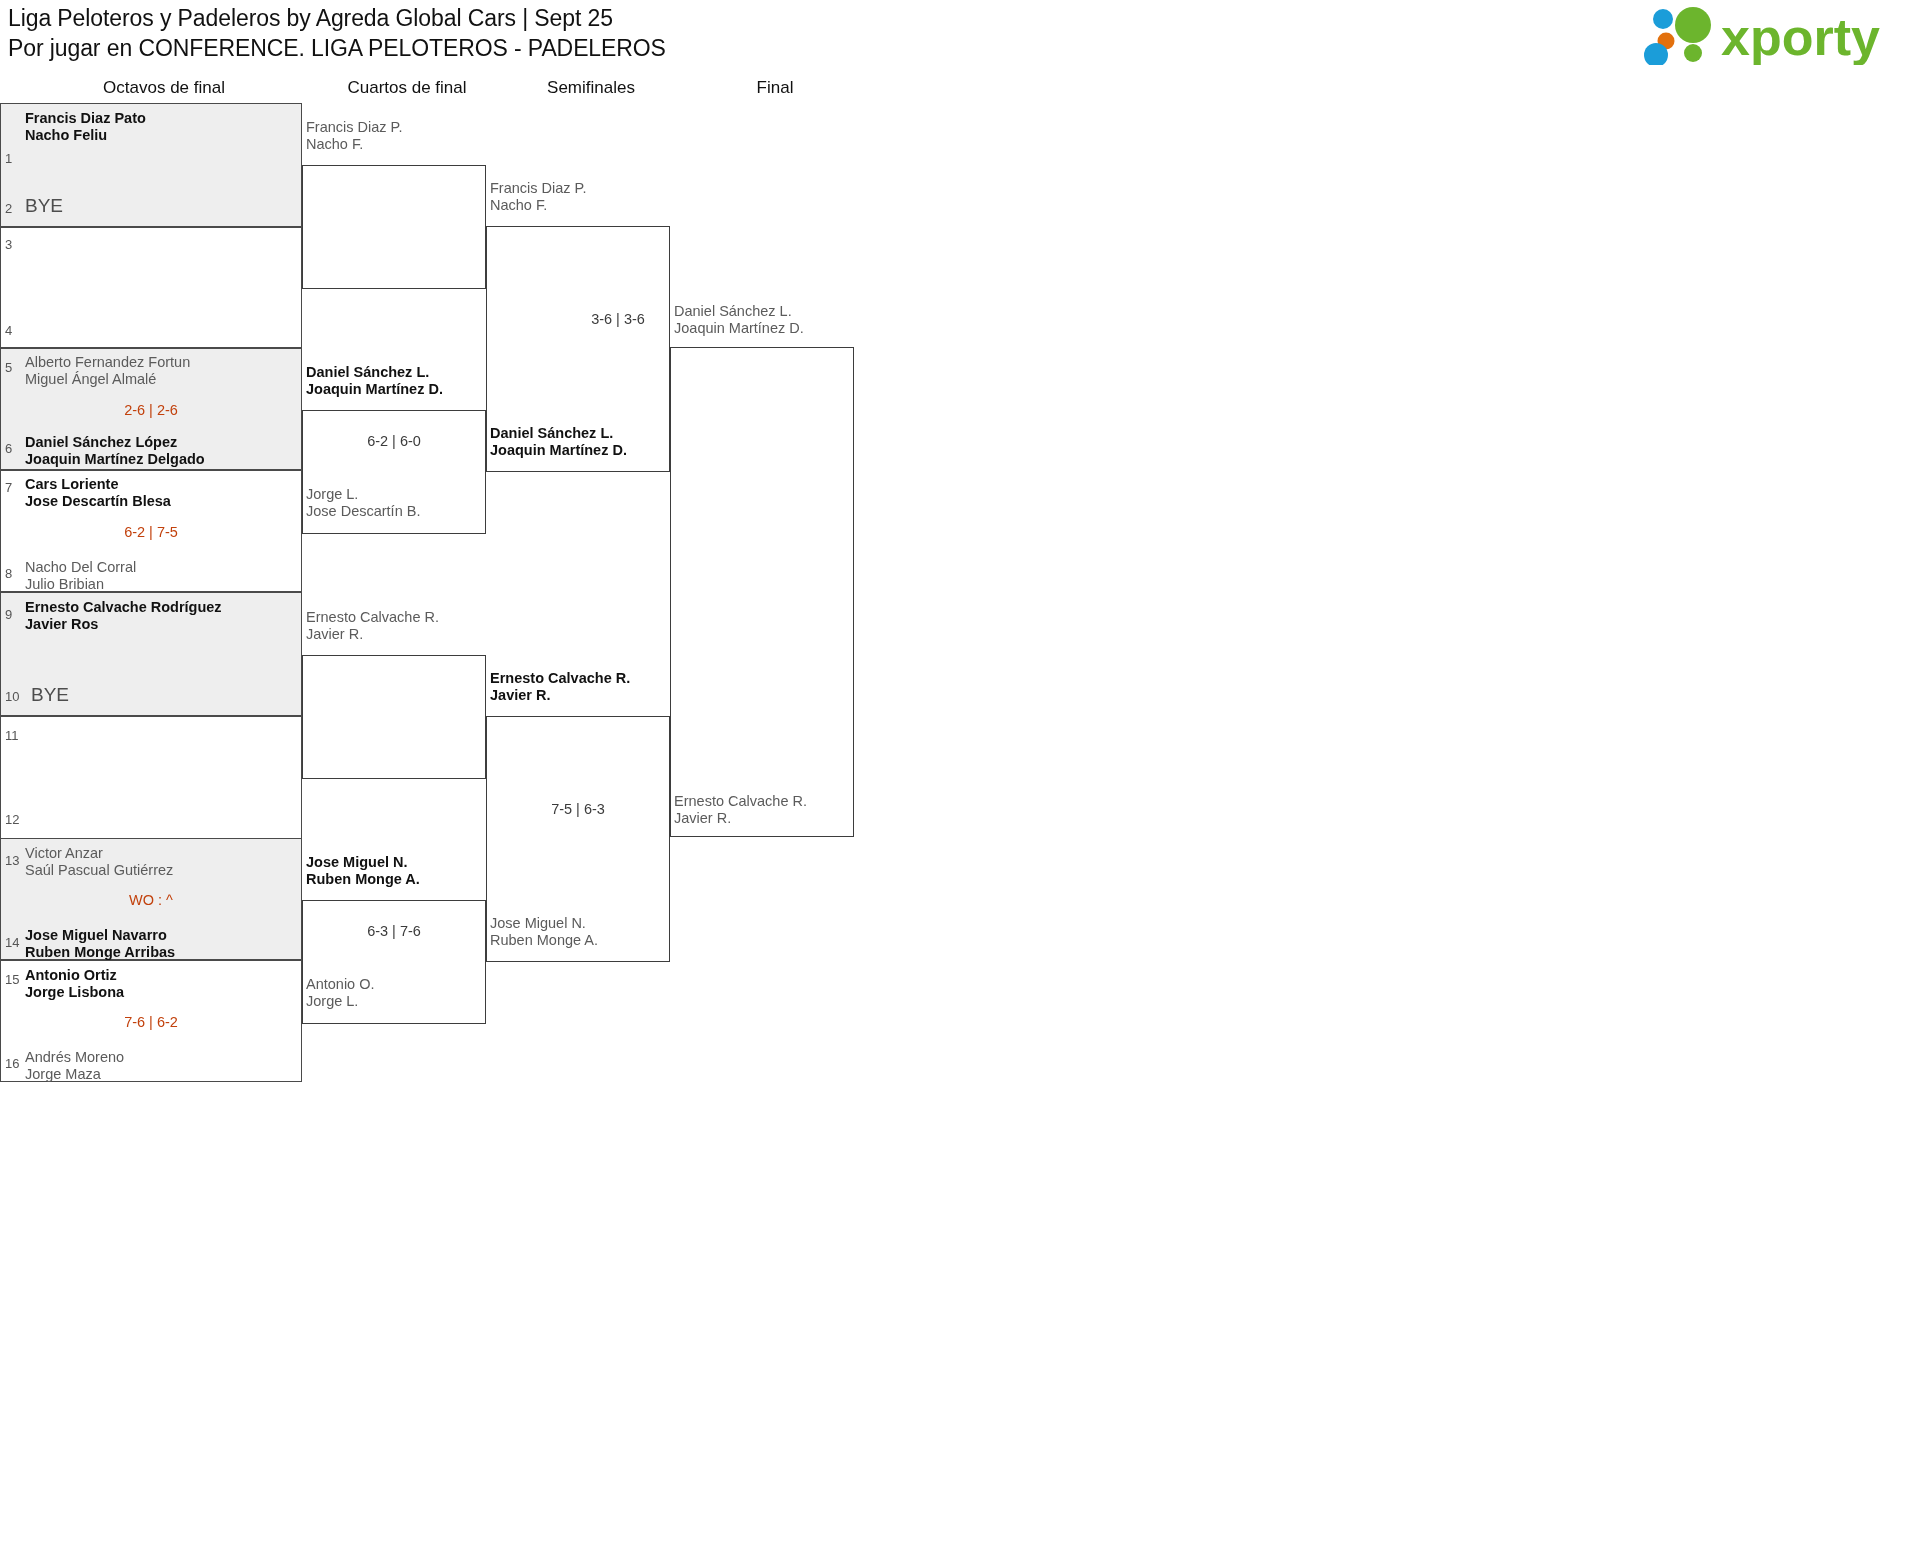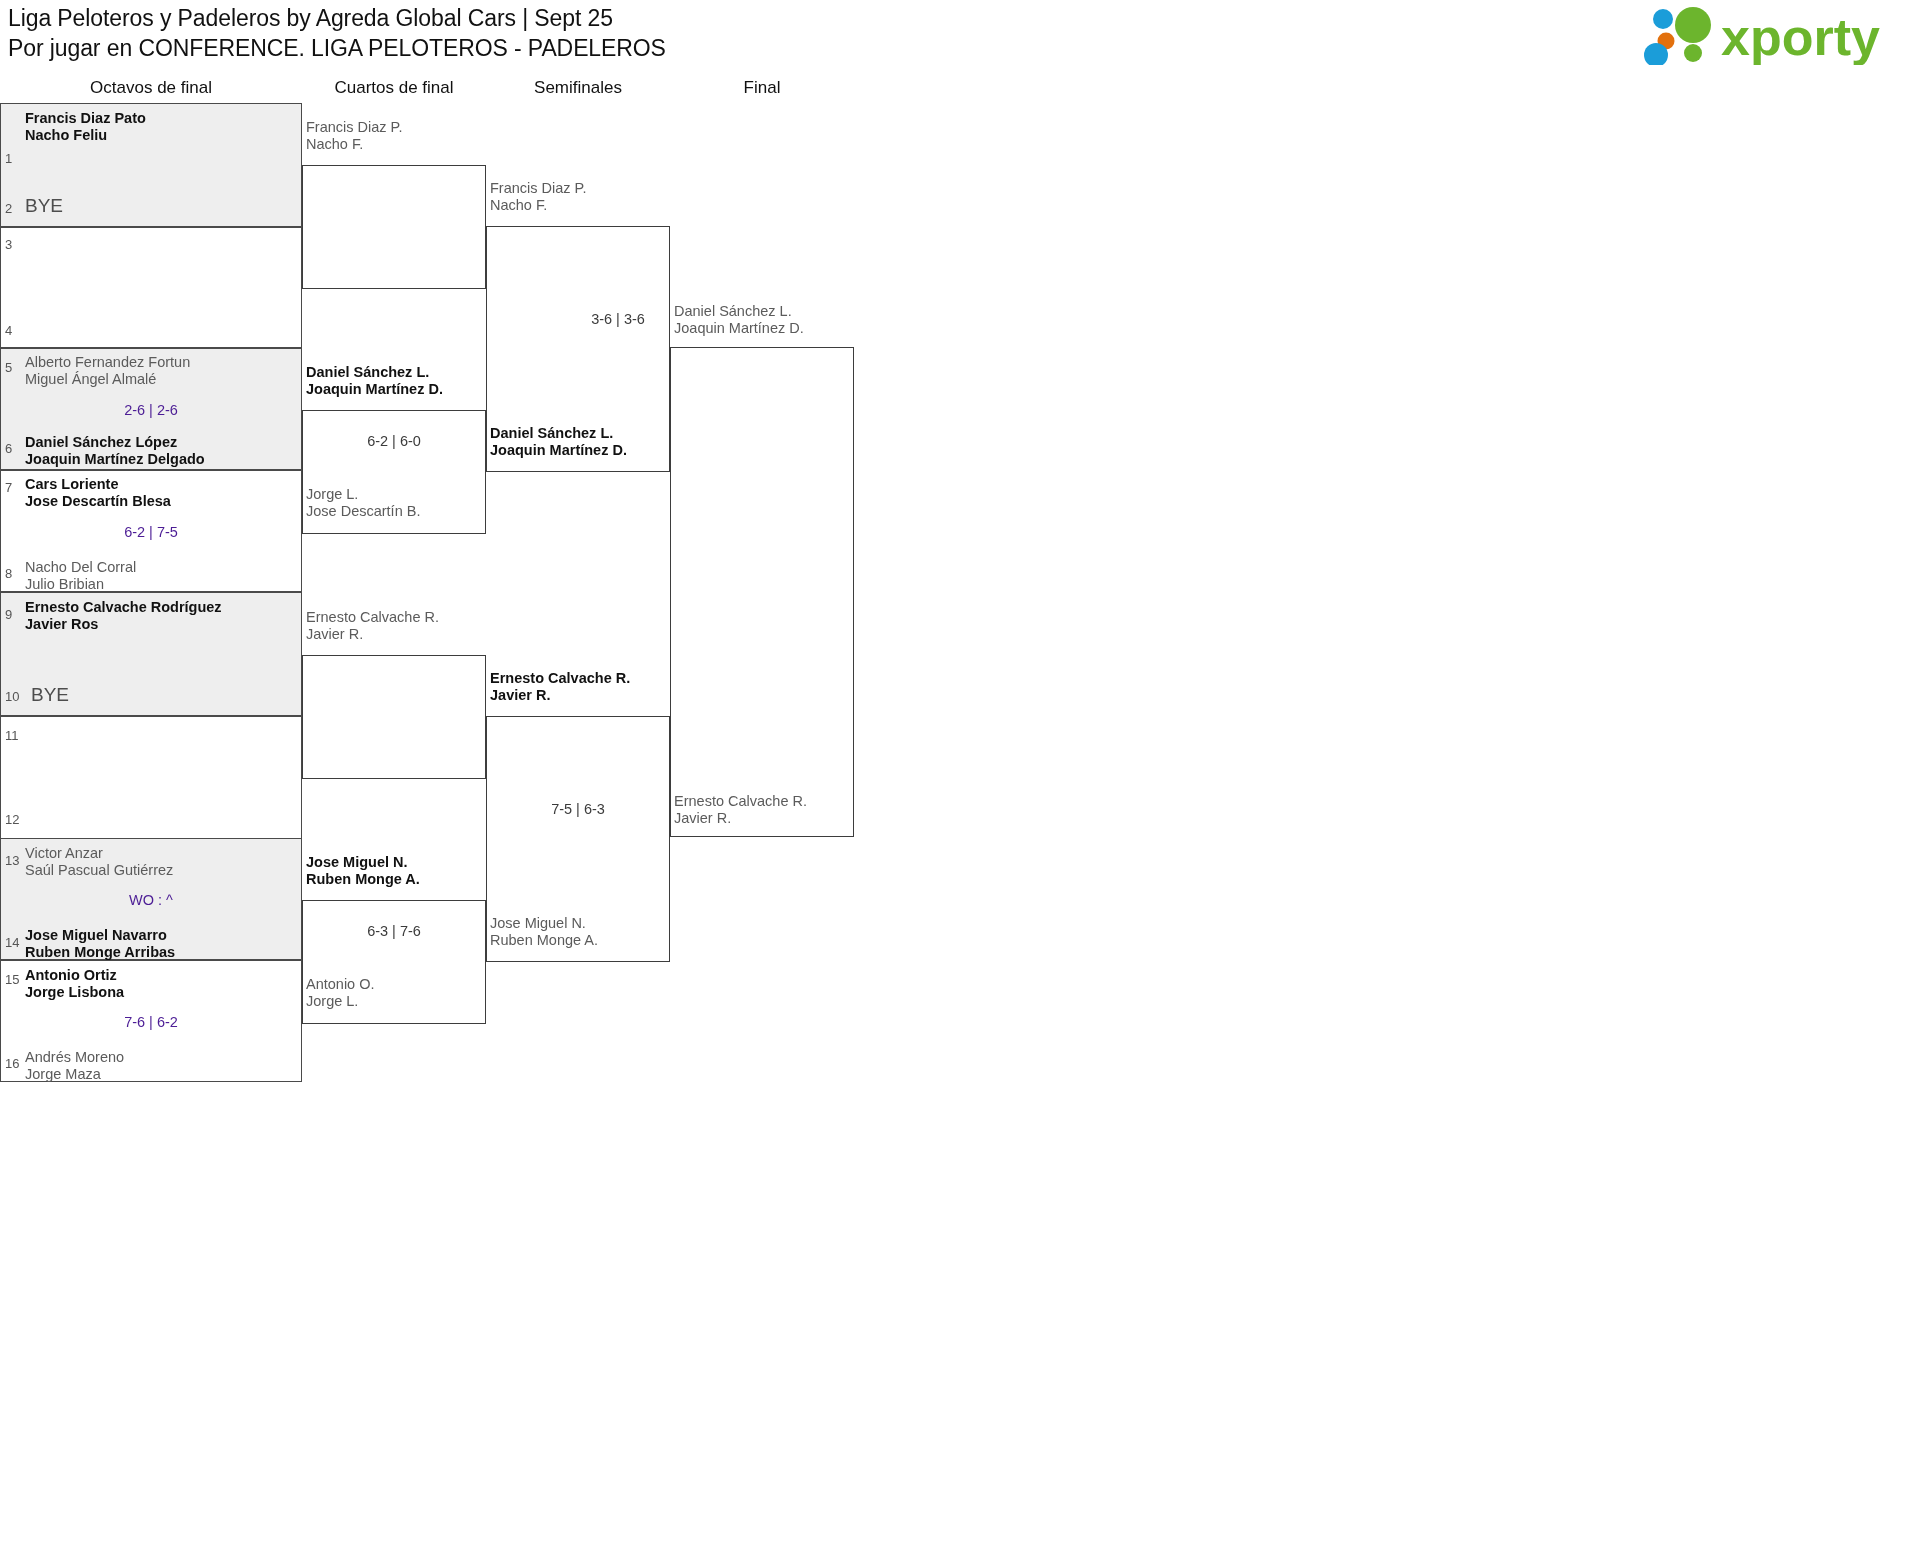--- a/index.html
+++ b/index.html
@@ -41,20 +41,21 @@
   }
   #logo svg { display: block; }
 
   
   .round-header {
     position: absolute;
     font-size: 17px;
     color: #111111;
     white-space: nowrap;
     text-align: center;
+    padding-left: 13px;
   }
 
   
   #bracket {
     position: absolute;
     left: 0; top: 0;
     width: 1920px; height: 1558px;
   }
 
   
@@ -86,21 +87,21 @@
   .team .ln { display: block; white-space: nowrap; }
   .winner { color: #111111; font-weight: 700; }
   .loser  { color: #5b5b5b; font-weight: 400; }
   .bye    { color: #4d4d4d; font-weight: 400; font-size: 19px; }
 
   .r1-score {
     position: absolute;
     left: 0; width: 302px;
     text-align: center;
     font-size: 14.5px;
-    color: #4c1d95;
+    color: #c2410c;
   }
 
   
   .conn {
     position: absolute;
     border: 1px solid #3d3d3d;
     box-sizing: border-box;
     background: transparent;
   }
   .conn-score {

